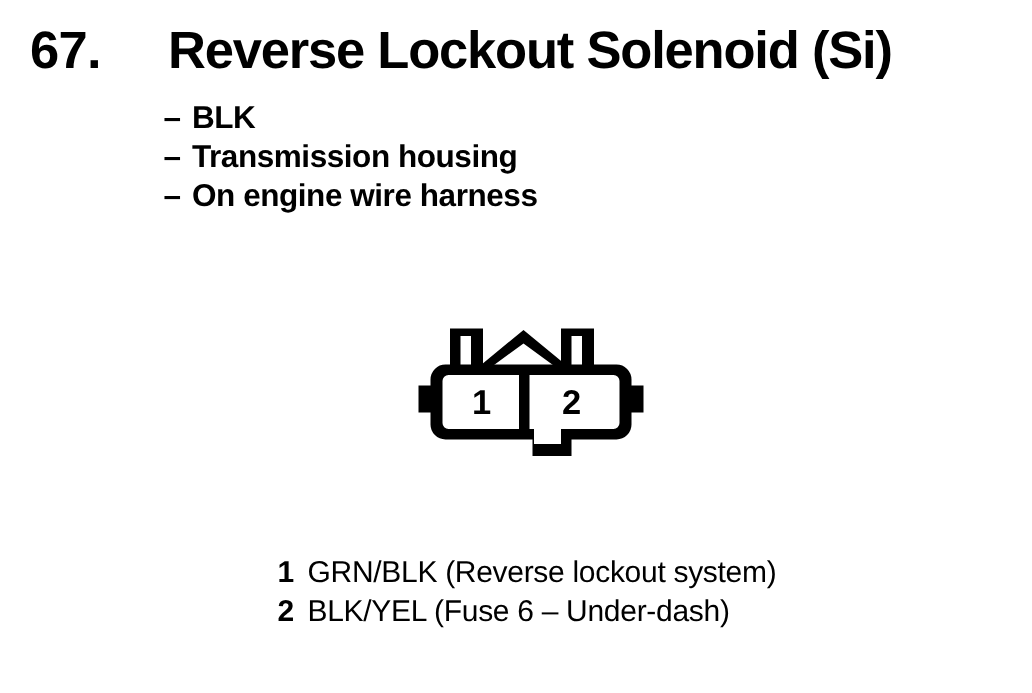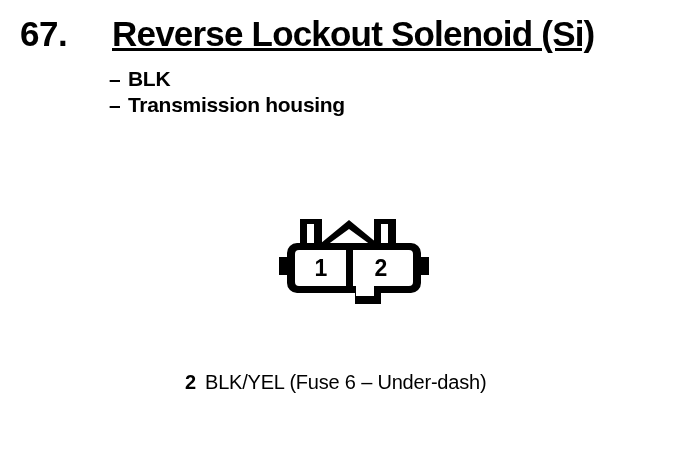--- a/index.html
+++ b/index.html
@@ -38,21 +38,20 @@
   }
   #item-title {
     position: absolute;
     left: 112px;
     top: 0;
     font-size: 35px;
     font-weight: bold;
     letter-spacing: -0.8px;
     line-height: 44px;
     white-space: nowrap;
-    text-decoration: underline;
   }
 
   
   #spec-list {
     position: absolute;
     left: 109px;
     top: 66px;
     width: 420px;
     font-weight: bold;
   }
@@ -115,20 +114,23 @@
     <span id="item-number">67.</span>
     <span id="item-title">Reverse Lockout Solenoid (Si)</span>
   </div>
 
   <div id="spec-list">
     <span class="spec-row">
       <span class="spec-dash">–</span><span>BLK</span>
     </span>
     <span class="spec-row">
       <span class="spec-dash">–</span><span>Transmission housing</span>
+    </span>
+    <span class="spec-row">
+      <span class="spec-dash">–</span><span>On engine wire harness</span>
     </span>
   </div>
 
   <div id="connector-diagram">
     <svg width="176" height="96" viewBox="0 0 176 96" xmlns="http://www.w3.org/2000/svg">
 
       <g>
         <rect x="30" y="7" width="22" height="26" fill="#000000"></rect>
         <rect x="37" y="12" width="7" height="21" fill="#ffffff"></rect>
       </g>
@@ -184,17 +186,20 @@
 
       <rect x="76" y="33" width="7" height="47" fill="#000000"></rect>
 
       <text class="pin-num" x="51" y="64" text-anchor="middle">1</text>
       <text class="pin-num" x="111" y="64" text-anchor="middle">2</text>
     </svg>
   </div>
 
   <div id="pin-legend">
     <span class="legend-row">
+      <span class="legend-num">1</span><span>GRN/BLK (Reverse lockout system)</span>
+    </span>
+    <span class="legend-row">
       <span class="legend-num">2</span><span>BLK/YEL (Fuse 6 – Under-dash)</span>
     </span>
   </div>
 
 </div>
 
 </body></html>

